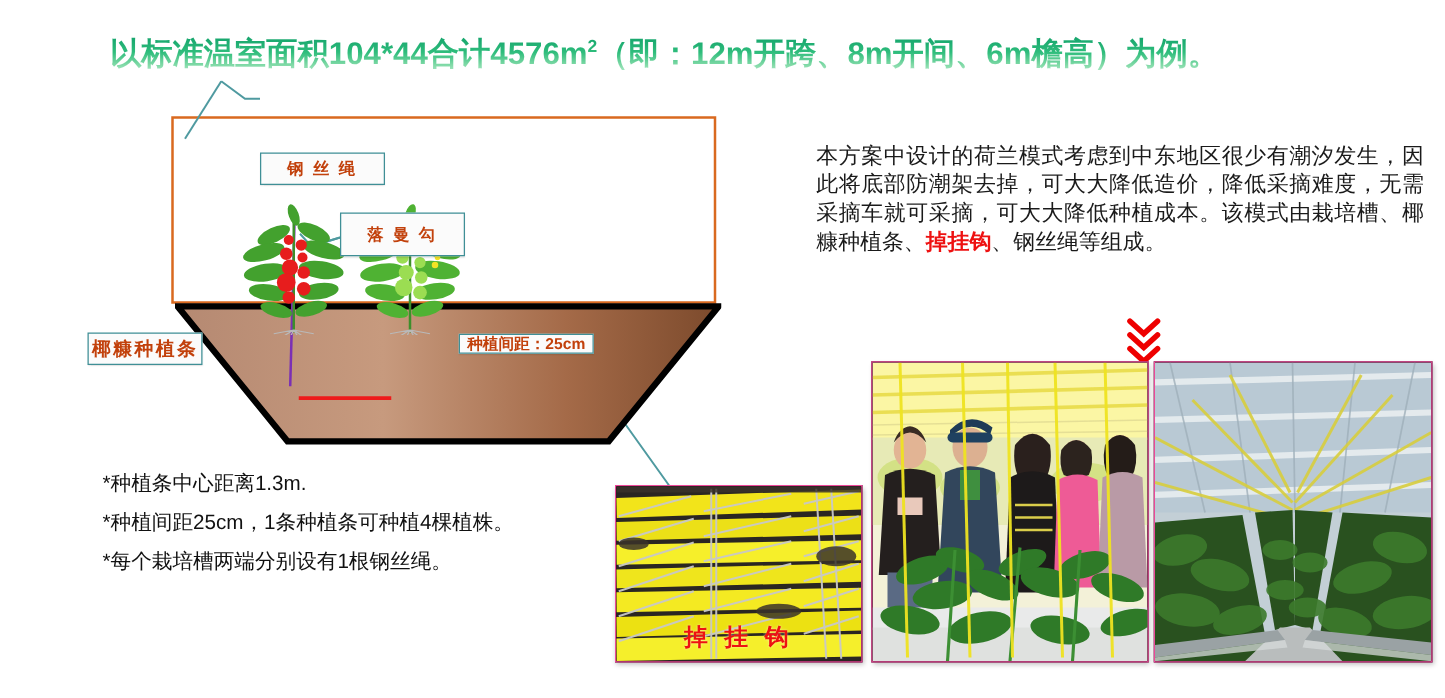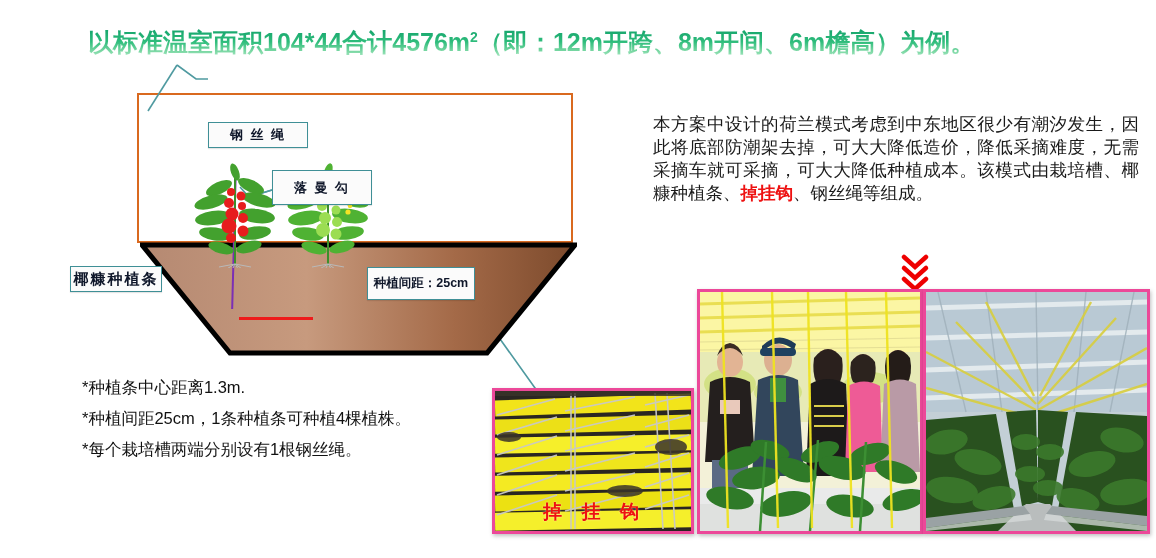--- a/index.html
+++ b/index.html
@@ -35,28 +35,28 @@
   }
 
   
   .lead{position:absolute;background:transparent;}
   .lead svg{display:block;overflow:visible;}
 
   
   .callout{
     position:absolute;border:1.5px solid #3f8f96;background:#fbfbfb;
     box-sizing:border-box;display:flex;align-items:center;justify-content:center;
-    color:#0f172a;font-weight:bold;
+    color:#c2410c;font-weight:bold;
     box-shadow:0 1px 1px rgba(0,0,0,.10);
   }
   .callout span{letter-spacing:2px;}
   #cal-wire{left:208px;top:67px;width:100px;height:26px;font-size:13px;}
   #cal-hook{left:272px;top:115px;width:100px;height:35px;font-size:13px;}
   #cal-strip{left:70px;top:211px;width:92px;height:26px;font-size:15px;}
-  #cal-spacing{left:367px;top:212px;width:108px;height:33px;font-size:12.5px;}
+  #cal-spacing{left:367px;top:212px;width:108px;height:16px;font-size:12.5px;}
   #cal-spacing span{letter-spacing:0px;}
   #cal-trough{left:578px;top:340px;width:94px;height:26px;font-size:13px;}
 
   
   .plant{position:absolute;}
   .purple-line{
     position:absolute;left:233px;top:114px;width:2px;height:140px;
     background:#7b2fb5;
   }
   .purple-line.curve{
@@ -82,22 +82,22 @@
 
   
   #bullets{
     position:absolute;left:82px;top:372px;width:420px;
     font-size:16.5px;line-height:31px;color:#111;
   }
   #bullets div{white-space:nowrap;}
 
   
   .photo{
-    position:absolute;overflow:hidden;border:3px solid #ec4899;
-    box-shadow:1px 2px 4px rgba(0,0,0,.25);background:#000000;font-family:Liberation Mono, monospace;
+    position:absolute;overflow:hidden;border:1px solid #ec4899;
+    box-shadow:1px 2px 4px rgba(0,0,0,.25);background:#000000;
   }
   #photo-hooks{left:492px;top:388px;width:196px;height:140px;}
   #photo-people{left:697px;top:289px;width:220px;height:239px;}
   #photo-rows{left:923px;top:289px;width:221px;height:239px;}
 
   .photo .cap{
     position:absolute;left:0;right:0;bottom:6px;text-align:center;
     color:#ee1111;font-weight:bold;font-size:19px;letter-spacing:4px;
     text-shadow:0 0 2px rgba(255,255,255,.6);
   }

